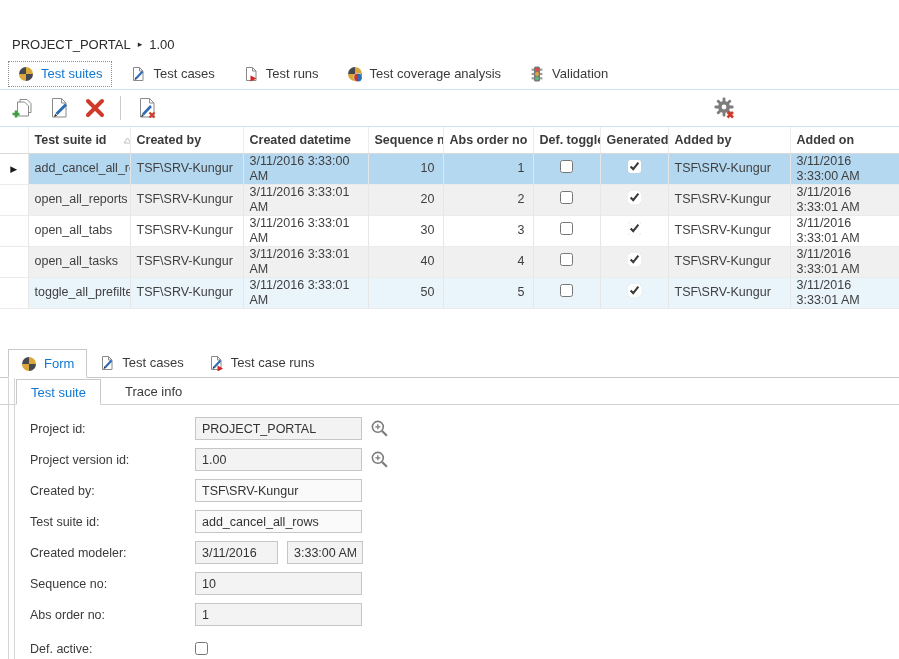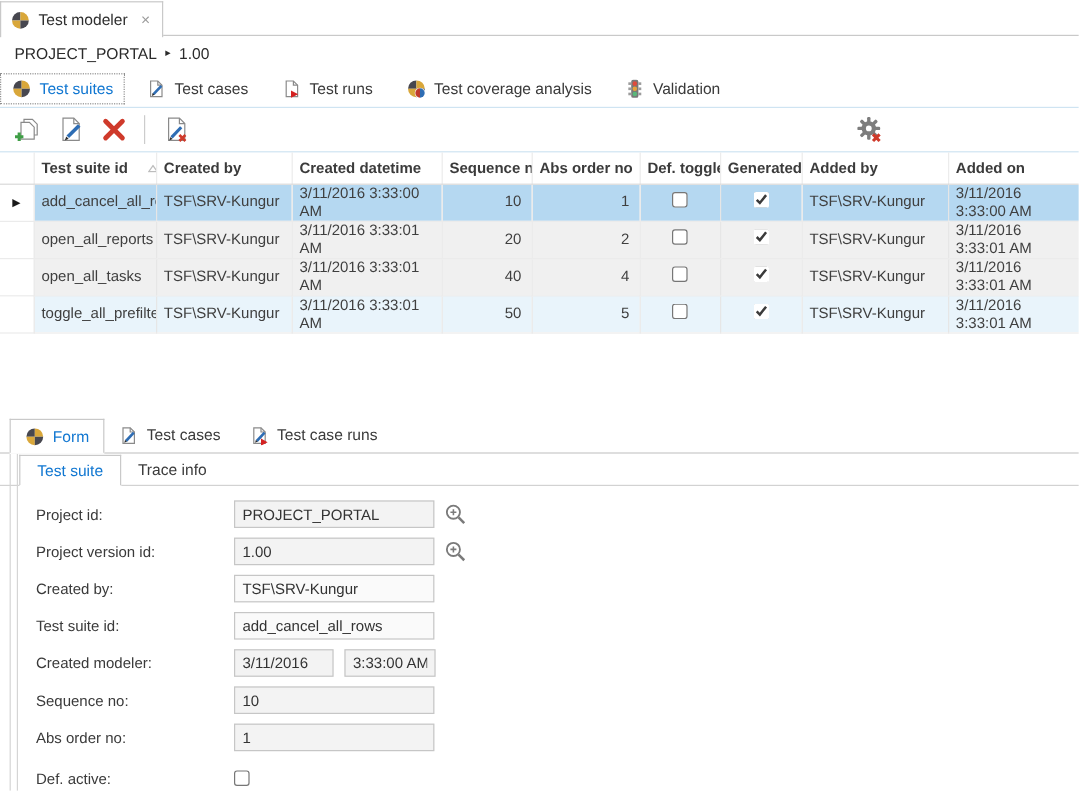--- a/index.html
+++ b/index.html
@@ -12,21 +12,21 @@
   .doc-tab { position:absolute; top:1px; left:0; height:30px; display:flex; align-items:center; gap:7px;
              padding:0 10px 0 8px; background:#fff; border:1px solid #c9c9c9; border-bottom:none; z-index:2; }
   .doc-tab-label { font-size:13px; color:#2f2f2f; }
   .tab-close { font-size:13px; color:#9b9b9b; margin-left:4px; cursor:default; }
 
   
   #breadcrumb { top:30px; left:0; width:899px; height:28px; display:flex; align-items:center; padding-left:12px; gap:7px; font-size:13px; color:#2b2b2b; }
   .crumb-sep { font-size:9px; color:#2b2b2b; }
 
   
-  #maintabs { top:58px; left:0; width:899px; height:32px; display:flex; align-items:center; padding-left:0; gap:8px; border-bottom:1px solid #cfe4f2; }
+  #maintabs { top:58px; left:0; width:899px; height:32px; display:flex; align-items:center; padding-left:8px; gap:8px; border-bottom:1px solid #cfe4f2; }
   .mtab { display:flex; align-items:center; gap:7px; padding:4px 9px; font-size:13px; color:#3a3a3a; cursor:default; border:1px dotted transparent; }
   .mtab.selected { border:1px dotted #8f8f8f; color:#1177d1; }
   .mtab svg { flex:0 0 auto; }
 
   
   #toolbar { top:90px; left:0; width:899px; height:37px; display:flex; align-items:center; padding-left:8px; gap:6px; border-bottom:1px solid #cfe4f2; }
   .tbtn { width:30px; height:28px; display:flex; align-items:center; justify-content:center; cursor:default; }
   .tsep { width:1px; height:24px; background:#cccccc; margin:0 4px; }
   .tbtn-right { position:absolute; left:710px; top:4px; }
 
@@ -45,21 +45,21 @@
   .row-arrow { font-size:9px; color:#1a1a1a; }
   .sort-glyph { display:inline-block; margin-left:16px; }
   input[type=checkbox] { width:13px; height:13px; accent-color:#fff; }
 
   
   #bottomtabs { top:348px; left:0; width:899px; height:30px; display:flex; align-items:flex-end; padding-left:8px; border-bottom:1px solid #c9c9c9; }
   .btab { display:flex; align-items:center; gap:7px; height:29px; padding:0 12px; font-size:13px; color:#3a3a3a; cursor:default; }
   .btab.selected { border:1px solid #c9c9c9; border-bottom:1px solid #fff; margin-bottom:-1px; background:#fff; color:#1177d1; z-index:2; }
 
   
-  #subtabs { top:378px; left:0; width:899px; height:27px; display:flex; align-items:flex-end; padding-left:16px; border-bottom:1px solid #d2d2d2; }
+  #subtabs { top:378px; left:0; width:899px; height:27px; display:flex; align-items:flex-end; padding-left:16px; border-bottom:1px solid #d2d2d2;gap:10px; }
   .stab { height:26px; display:flex; align-items:center; padding:0 14px; font-size:13px; color:#3a3a3a; cursor:default; }
   .stab.selected { border:1px solid #c9c9c9; border-bottom:1px solid #fff; margin-bottom:-1px; background:#fff; color:#1177d1; z-index:2; }
 
   
   .vline { top:378px; width:1px; height:281px; background:#d5d5d5; }
 
   
   #form { top:405px; left:0; width:899px; height:254px; padding:12px 0 0 30px; display:flex; flex-direction:column; gap:8px; }
   .frow { display:flex; align-items:center; height:23px; }
   .flabel { width:165px; font-size:12.5px; color:#3a3a3a; }
@@ -88,29 +88,20 @@
     </g>
     <g id="pencil16">
       <path d="M6 12.5L12.5 5.5" stroke="#2e6db4" stroke-width="2.2"></path>
       <path d="M4.6 14l2.2-1L5.2 11.6z" fill="#2b2b2b"></path>
     </g>
   </defs>
 </svg>
 
 <div id="app">
 
-  <div class="abs" id="tabstrip">
-    <div class="doc-tab">
-      <svg width="16" height="16" viewBox="0 0 16 16">
-          <use href="#pie16"></use>
-        </svg>
-      <span class="doc-tab-label">Test modeler</span>
-      <span class="tab-close">×</span>
-    </div>
-  </div>
 
   <div class="abs" id="breadcrumb">
     <span>PROJECT_PORTAL</span>
     <span class="crumb-sep">▸</span>
     <span>1.00</span>
   </div>
 
   <div class="abs" id="maintabs">
     <div class="mtab selected">
       <svg width="16" height="16" viewBox="0 0 16 16">
@@ -253,20 +244,32 @@
         <td>TSF\SRV-Kungur</td>
         <td>3/11/2016 3:33:01 AM</td>
         <td class="num">20</td>
         <td class="num">2</td>
         <td class="ctr"><input type="checkbox" style=""></td>
         <td class="ctr"><input type="checkbox" checked="checked" style=""></td>
         <td>TSF\SRV-Kungur</td>
         <td class="last">3/11/2016 3:33:01 AM</td>
       </tr>
 
+      <tr>
+        <td class="ind"></td>
+        <td>open_all_tabs</td>
+        <td>TSF\SRV-Kungur</td>
+        <td>3/11/2016 3:33:01 AM</td>
+        <td class="num">30</td>
+        <td class="num">3</td>
+        <td class="ctr"><input type="checkbox" style=""></td>
+        <td class="ctr"><input type="checkbox" checked="checked" style=""></td>
+        <td>TSF\SRV-Kungur</td>
+        <td class="last">3/11/2016 3:33:01 AM</td>
+      </tr>
 
       <tr class="alt">
         <td class="ind"></td>
         <td>open_all_tasks</td>
         <td>TSF\SRV-Kungur</td>
         <td>3/11/2016 3:33:01 AM</td>
         <td class="num">40</td>
         <td class="num">4</td>
         <td class="ctr"><input type="checkbox" style=""></td>
         <td class="ctr"><input type="checkbox" checked="checked" style=""></td>

